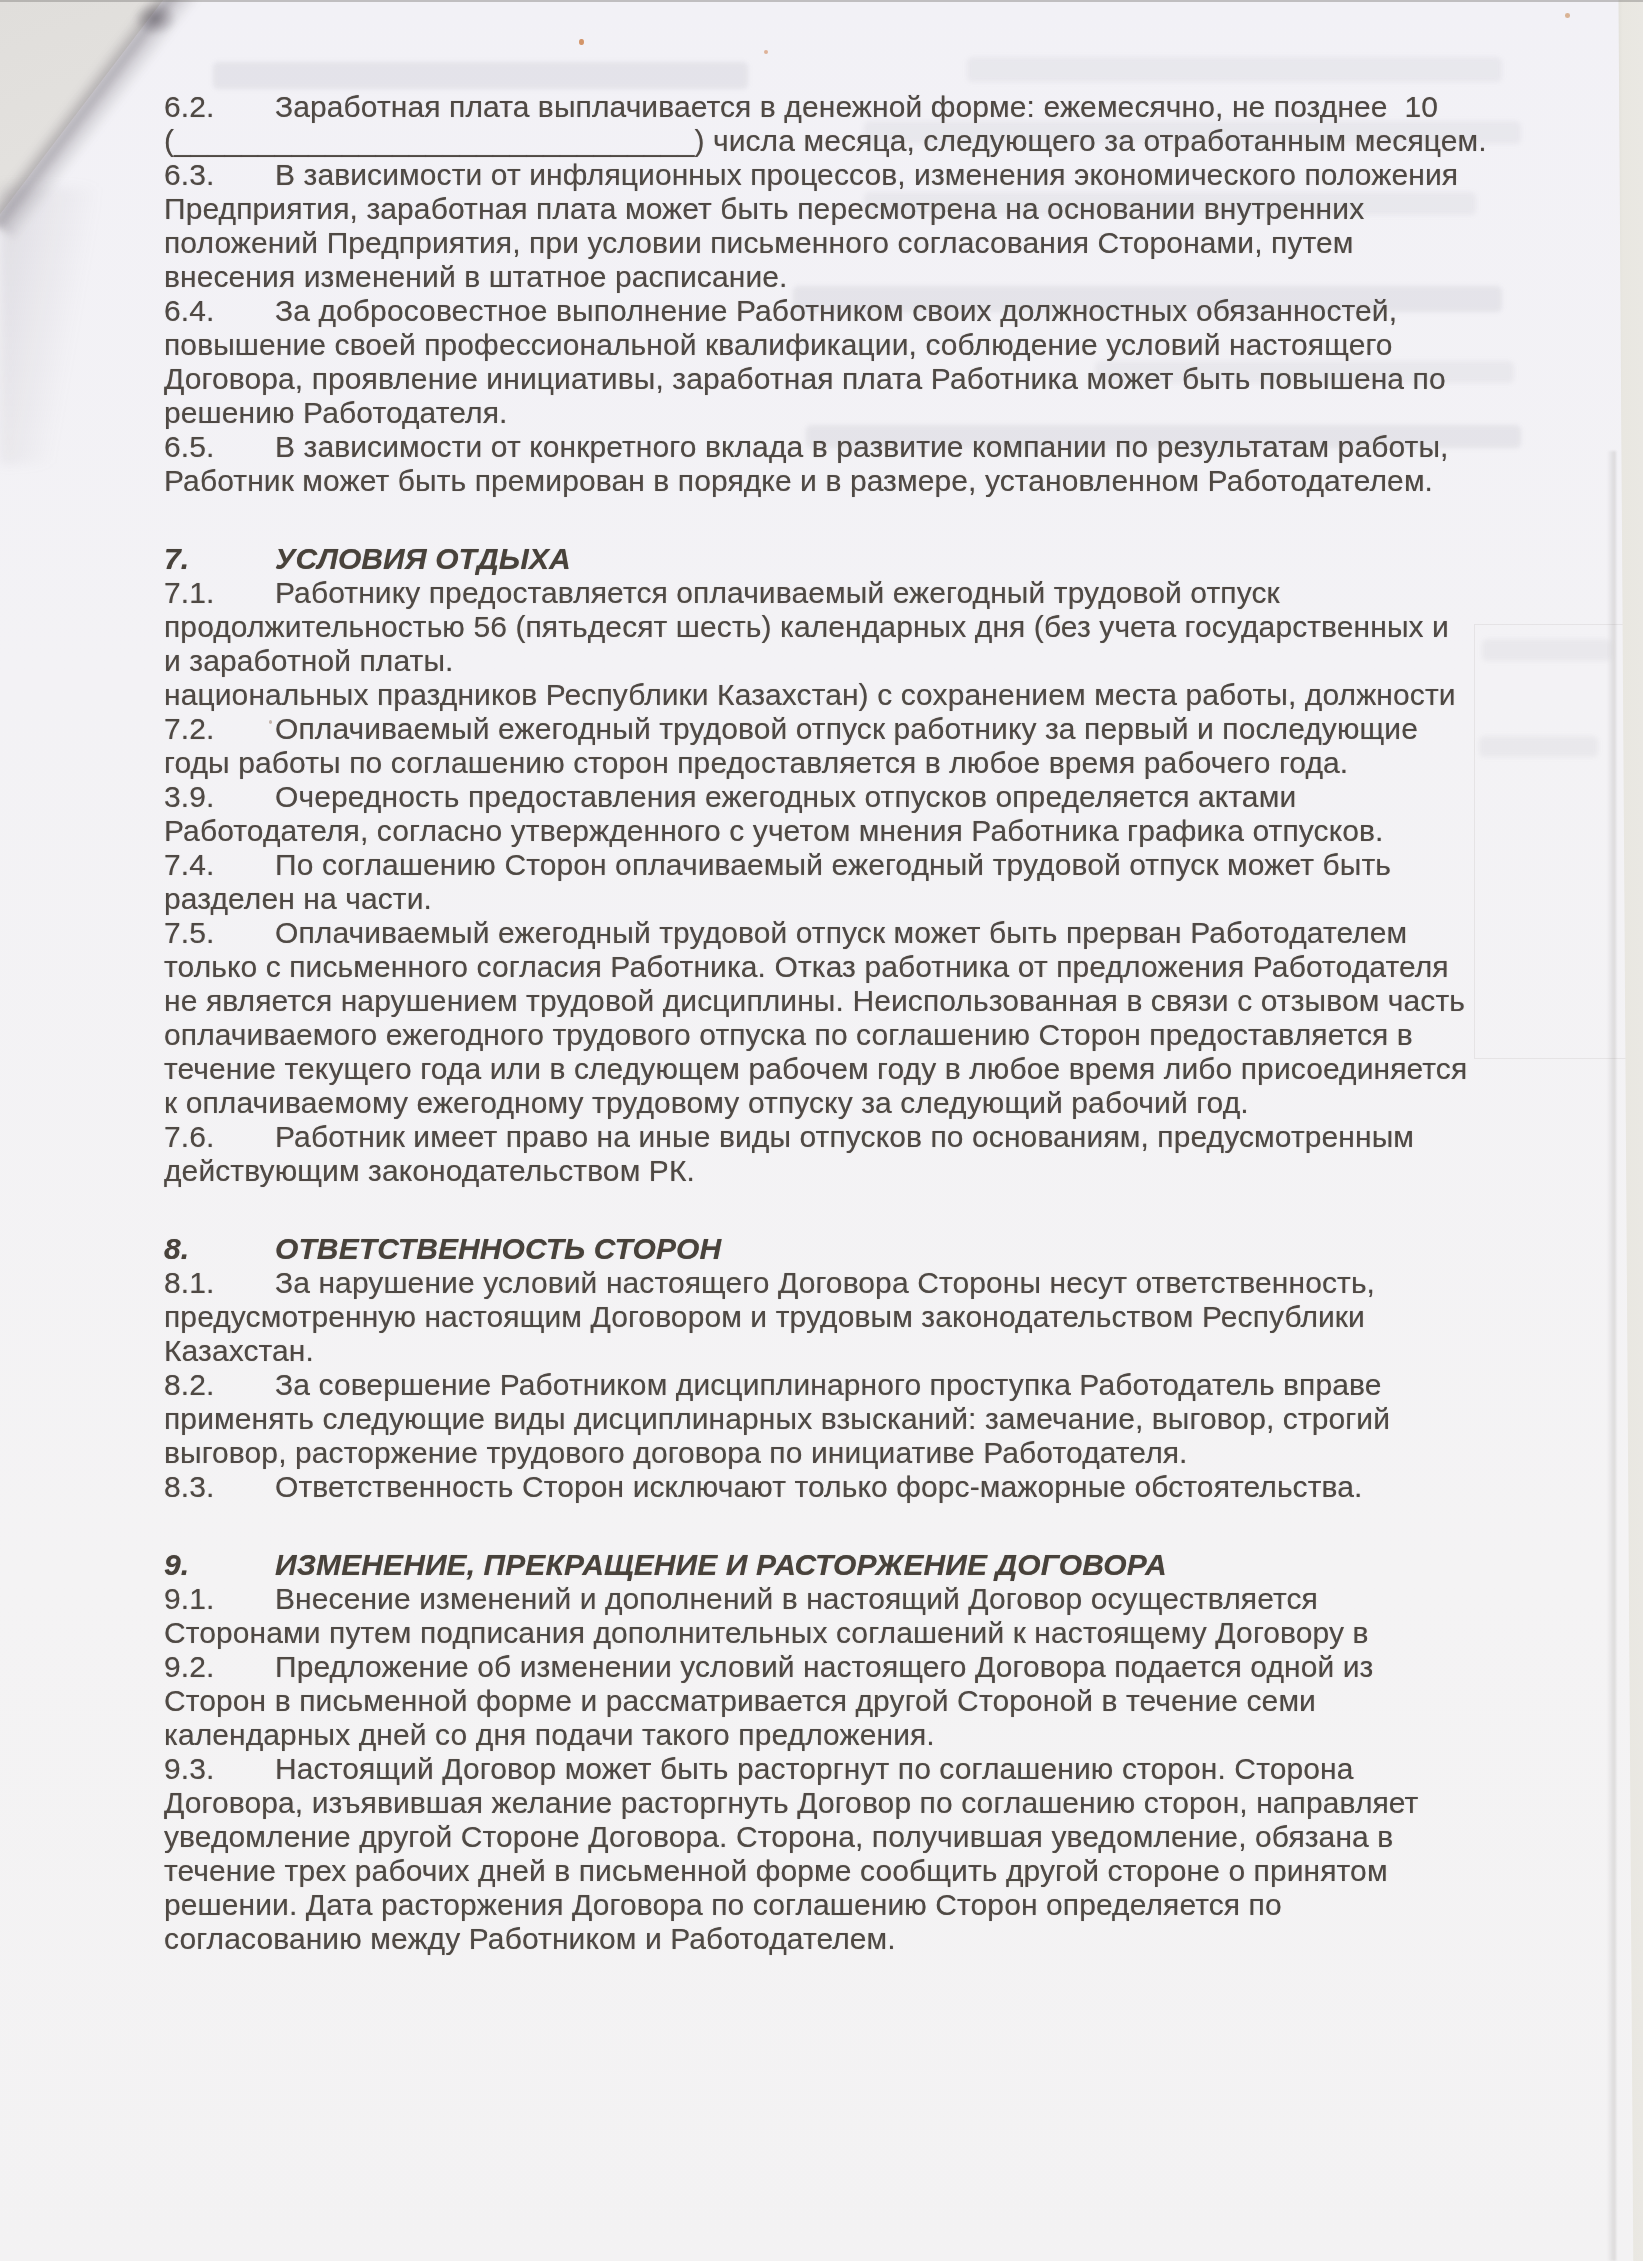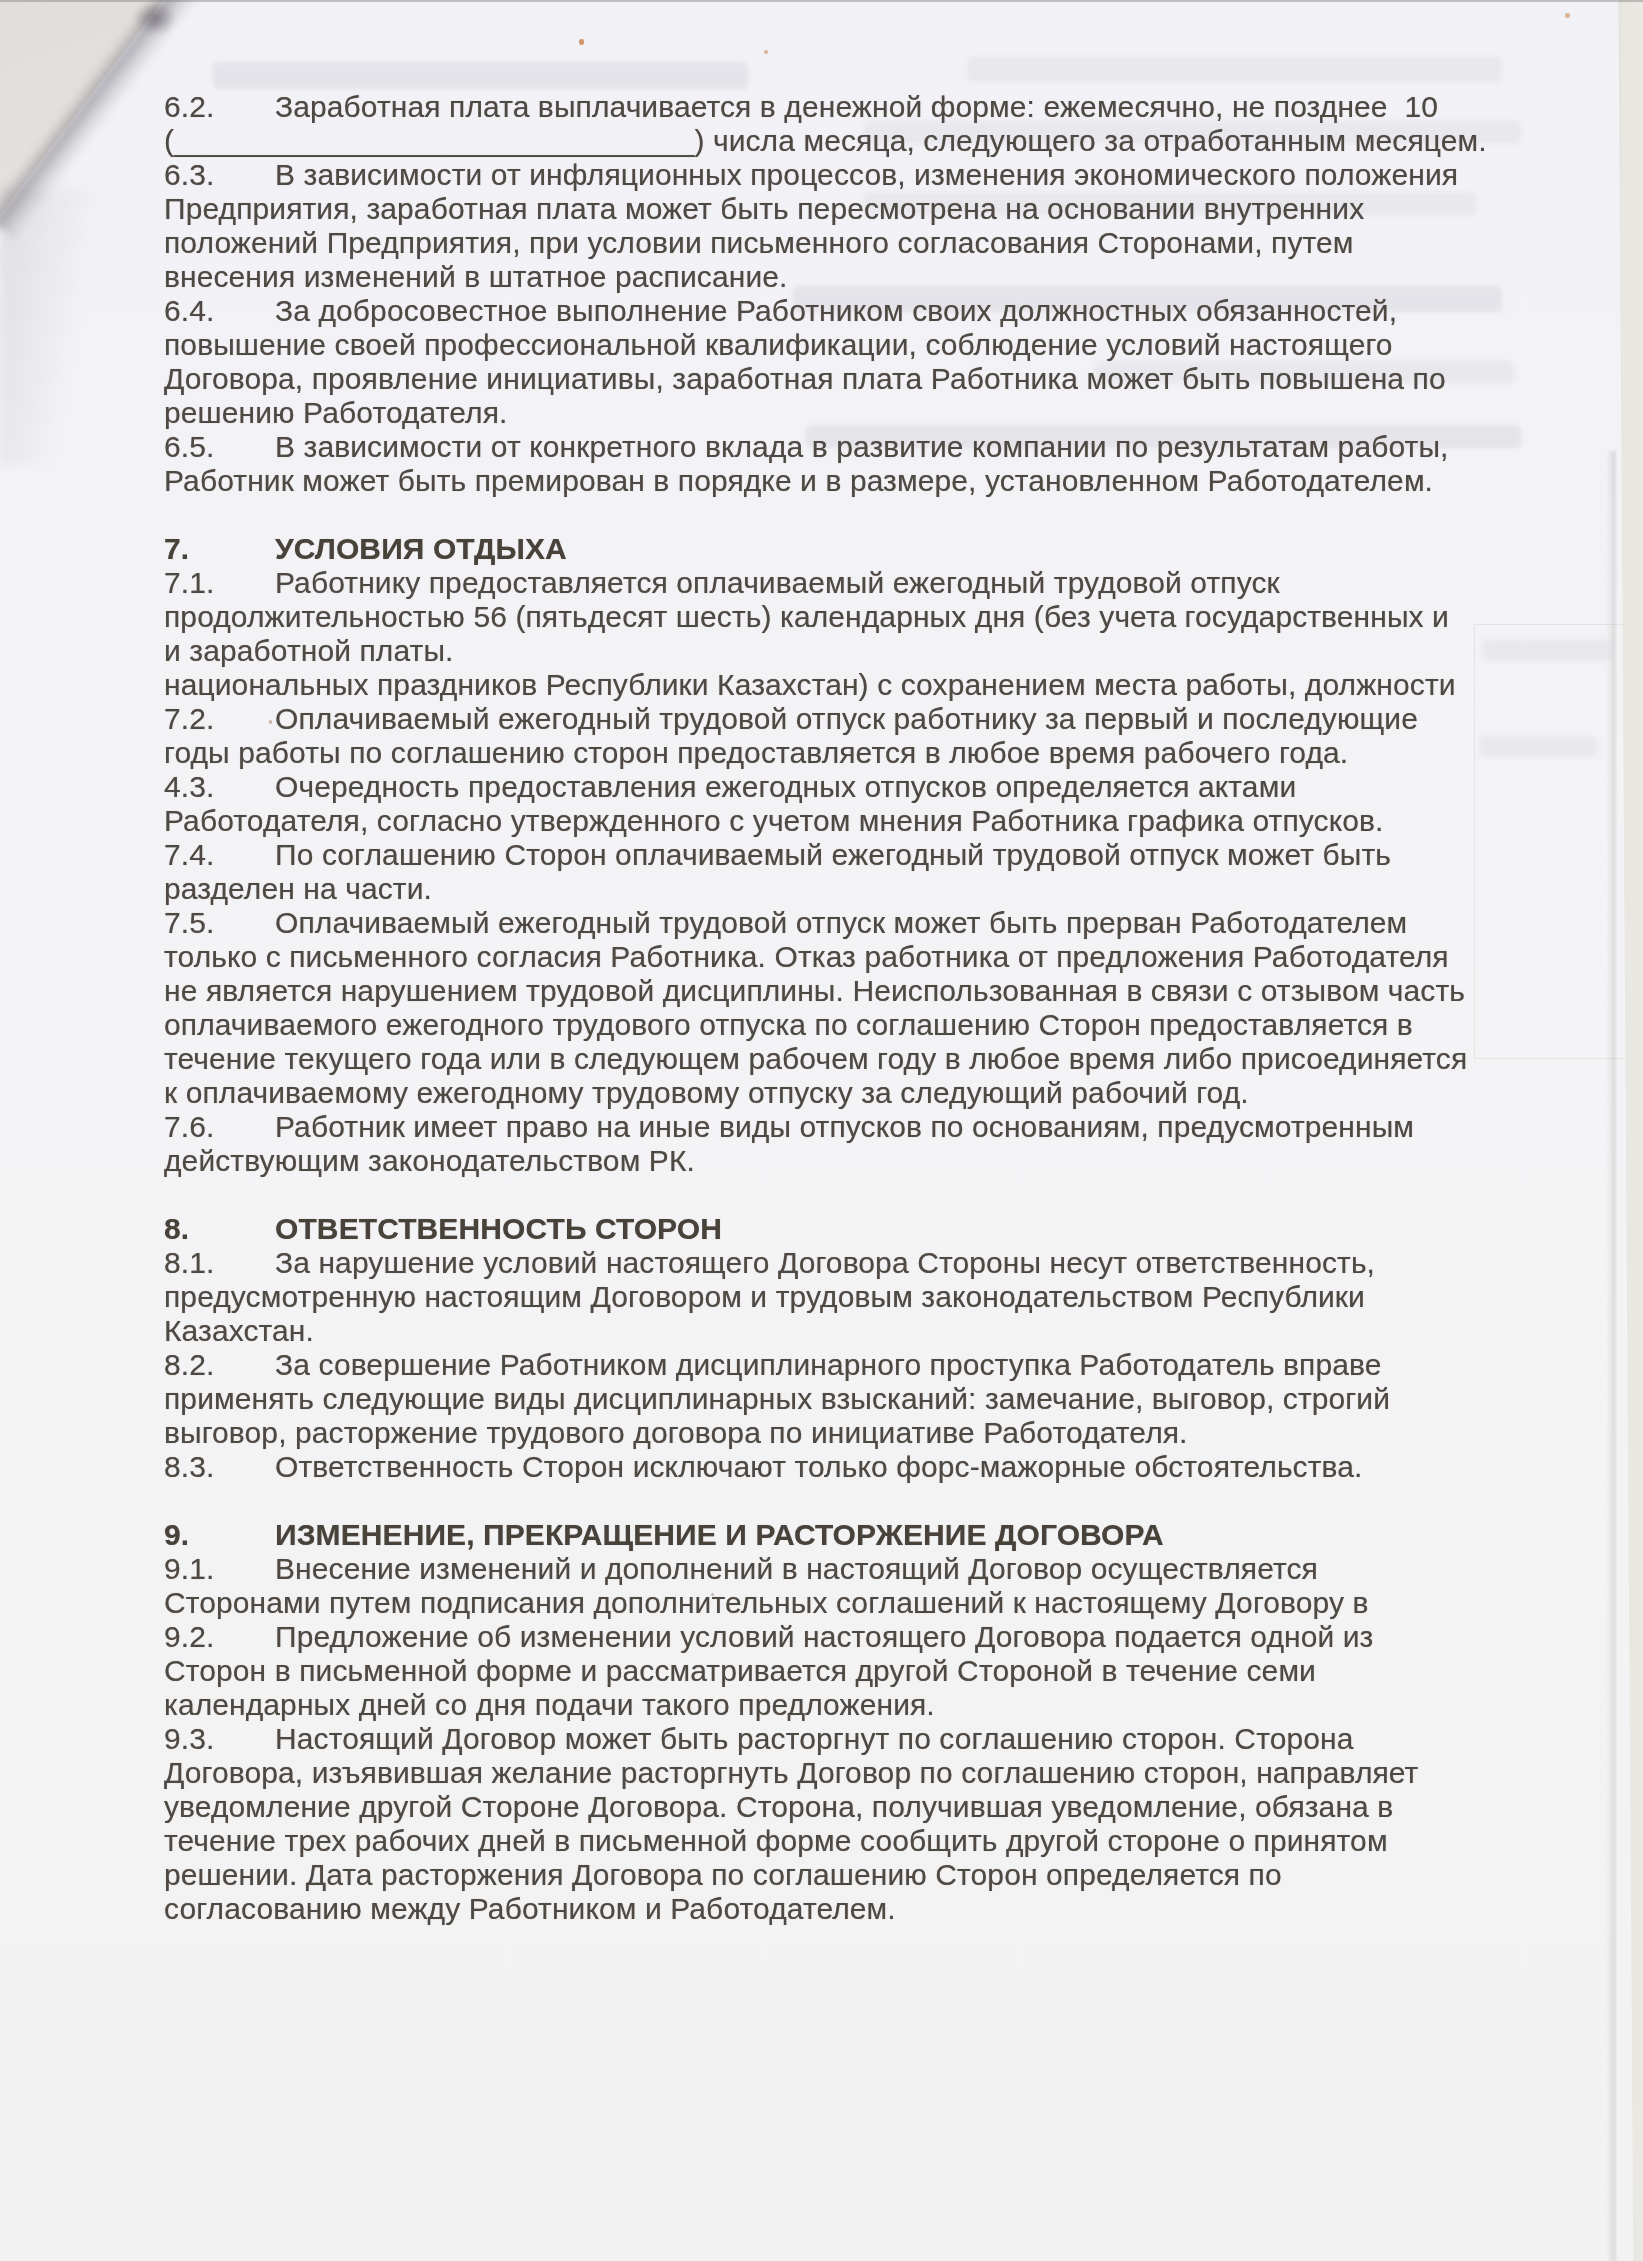--- a/index.html
+++ b/index.html
@@ -53,21 +53,21 @@
     filter:blur(1.3px);
   }
   
   .text-block{
     position:absolute;left:164px;top:90px;width:1353px;
     font-size:30px;line-height:34px;letter-spacing:0.1px;
     color:#4f4944;text-shadow:0 0 0.8px rgba(82,76,70,0.55);
   }
   .line{height:34px;white-space:pre;}
   .line .num{display:inline-block;min-width:111px;white-space:pre;}
-  .line.heading{font-weight:700;margin-top:34px;color:#48423b;}
+  .line.heading{font-weight:700;margin-top:44px;color:#48423b;font-style:italic;}
   
   .smudge{position:absolute;filter:blur(2.6px);border-radius:5.2px;background:rgba(118,115,132,0.07);}
   .smudge.dark{background:rgba(110,108,126,0.10);}
   .ghost-box{
     position:absolute;left:1474px;top:624px;width:152px;height:433px;
     border:1.9px solid rgba(128,123,118,0.12);filter:blur(0.6px);
   }
   .speck{position:absolute;border-radius:50%;}
 </style>
 </head>
@@ -105,21 +105,21 @@
       <div class="line"><span>решению Работодателя.</span></div>
       <div class="line"><span class="num">6.5.</span><span>В зависимости от конкретного вклада в развитие компании по результатам работы,</span></div>
       <div class="line"><span>Работник может быть премирован в порядке и в размере, установленном Работодателем.</span></div>
       <div class="line heading"><span class="num">7.</span><span>УСЛОВИЯ ОТДЫХА</span></div>
       <div class="line"><span class="num">7.1.</span><span>Работнику предоставляется оплачиваемый ежегодный трудовой отпуск</span></div>
       <div class="line"><span>продолжительностью 56 (пятьдесят шесть) календарных дня (без учета государственных и</span></div>
       <div class="line"><span>и заработной платы.</span></div>
       <div class="line"><span>национальных праздников Республики Казахстан) с сохранением места работы, должности</span></div>
       <div class="line"><span class="num">7.2.</span><span>Оплачиваемый ежегодный трудовой отпуск работнику за первый и последующие</span></div>
       <div class="line"><span>годы работы по соглашению сторон предоставляется в любое время рабочего года.</span></div>
-      <div class="line"><span class="num">4.3.</span><span>Очередность предоставления ежегодных отпусков определяется актами</span></div>
+      <div class="line"><span class="num">3.9.</span><span>Очередность предоставления ежегодных отпусков определяется актами</span></div>
       <div class="line"><span>Работодателя, согласно утвержденного с учетом мнения Работника графика отпусков.</span></div>
       <div class="line"><span class="num">7.4.</span><span>По соглашению Сторон оплачиваемый ежегодный трудовой отпуск может быть</span></div>
       <div class="line"><span>разделен на части.</span></div>
       <div class="line"><span class="num">7.5.</span><span>Оплачиваемый ежегодный трудовой отпуск может быть прерван Работодателем</span></div>
       <div class="line"><span>только с письменного согласия Работника. Отказ работника от предложения Работодателя</span></div>
       <div class="line"><span>не является нарушением трудовой дисциплины. Неиспользованная в связи с отзывом часть</span></div>
       <div class="line"><span>оплачиваемого ежегодного трудового отпуска по соглашению Сторон предоставляется в</span></div>
       <div class="line"><span>течение текущего года или в следующем рабочем году в любое время либо присоединяется</span></div>
       <div class="line"><span>к оплачиваемому ежегодному трудовому отпуску за следующий рабочий год.</span></div>
       <div class="line"><span class="num">7.6.</span><span>Работник имеет право на иные виды отпусков по основаниям, предусмотренным</span></div>

